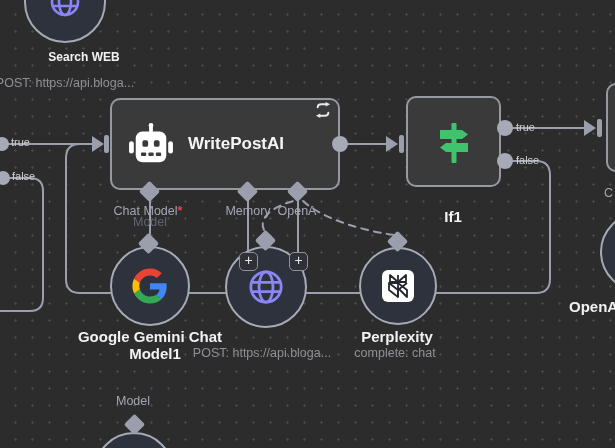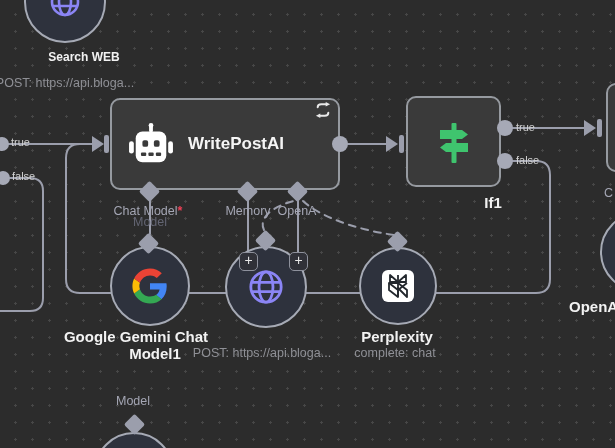--- a/index.html
+++ b/index.html
@@ -133,21 +133,21 @@
   <div class="arrowhead" style="left:386px;top:136px;"></div>
   <div class="inbar" style="left:399px;top:135px;"></div>
   <div class="node-rect" style="left:406px;top:96px;width:95px;height:91px;"></div>
   <svg class="icon" style="left:432px;top:121px;" width="44" height="44" viewBox="0 0 44 44">
     <g fill="#3fc46e">
       <rect x="19.5" y="2" width="5" height="40" rx="1"></rect>
       <polygon points="8,9 30,9 36,13.5 30,18 8,18"></polygon>
       <polygon points="36,22 14,22 8,26.5 14,31 36,31"></polygon>
     </g>
   </svg>
-  <div class="lbl name cx" style="left:453px;top:194px;margin-left:40px;">If1</div>
+  <div class="lbl name cx" style="left:453px;top:208px;">If1</div>
   <div class="dot" style="left:497px;top:120px;width:16px;height:16px;"></div>
   <div class="lbl tf" style="left:516px;top:121px;">true</div>
   <div class="dot" style="left:497px;top:153px;width:16px;height:16px;"></div>
   <div class="lbl tf" style="left:516px;top:154px;">false</div>
 
   <div class="arrowhead" style="left:584px;top:120px;"></div>
   <div class="inbar" style="left:597px;top:119px;"></div>
   <div class="node-rect" style="left:606px;top:83px;width:80px;height:89px;"></div>
   <div class="lbl conn" style="left:604px;top:186px;">C</div>
 
@@ -155,21 +155,21 @@
   <div class="lbl name" style="left:569px;top:298px;">OpenA</div>
 
   <div class="node-circle" style="left:110px;top:246px;width:80px;height:80px;"></div>
   <svg class="icon" style="left:131px;top:267px;" width="38" height="38" viewBox="0 0 48 48">
     <path fill="#4285F4" d="M45.1 24.5c0-1.6-.1-2.8-.4-4H24v7.8h12.1c-.3 2-1.6 5-4.5 7l6.9 5.4c4.2-3.9 6.6-9.6 6.6-16.2z"></path>
     <path fill="#34A853" d="M24 46c6 0 11-2 14.6-5.4l-6.9-5.4c-1.9 1.3-4.4 2.2-7.7 2.2-5.9 0-10.9-3.9-12.7-9.3L4 33.4C7.6 40.9 15.2 46 24 46z"></path>
     <path fill="#FBBC05" d="M11.3 28.1c-.5-1.4-.8-2.8-.8-4.1s.3-2.8.8-4.1L4 14.6C2.6 17.4 1.8 20.6 1.8 24s.8 6.6 2.2 9.4l7.3-5.3z"></path>
     <path fill="#EA4335" d="M24 10.6c4.2 0 7 1.8 8.6 3.3l6.3-6.1C35 4.3 30 2 24 2 15.2 2 7.6 7.1 4 14.6l7.3 5.3c1.8-5.4 6.8-9.3 12.7-9.3z"></path>
   </svg>
   <div class="diamond" style="left:141px;top:236px;"></div>
-  <div class="lbl name cx" style="left:136px;top:328px;">Google Gemini Chat</div>
+  <div class="lbl name cx" style="left:150px;top:328px;">Google Gemini Chat</div>
   <div class="lbl name cx" style="left:155px;top:345px;">Model1</div>
 
   <div class="node-circle" style="left:225px;top:246px;width:82px;height:82px;"></div>
   <svg class="icon" style="left:245px;top:266px;" width="42" height="42" viewBox="0 0 36 36">
     <g fill="none" stroke="#8b85f5" stroke-width="2.4">
       <circle cx="18" cy="18" r="13"></circle>
       <ellipse cx="18" cy="18" rx="6" ry="13"></ellipse>
       <path d="M5.5,14 H30.5 M5.5,22 H30.5"></path>
     </g>
   </svg>

